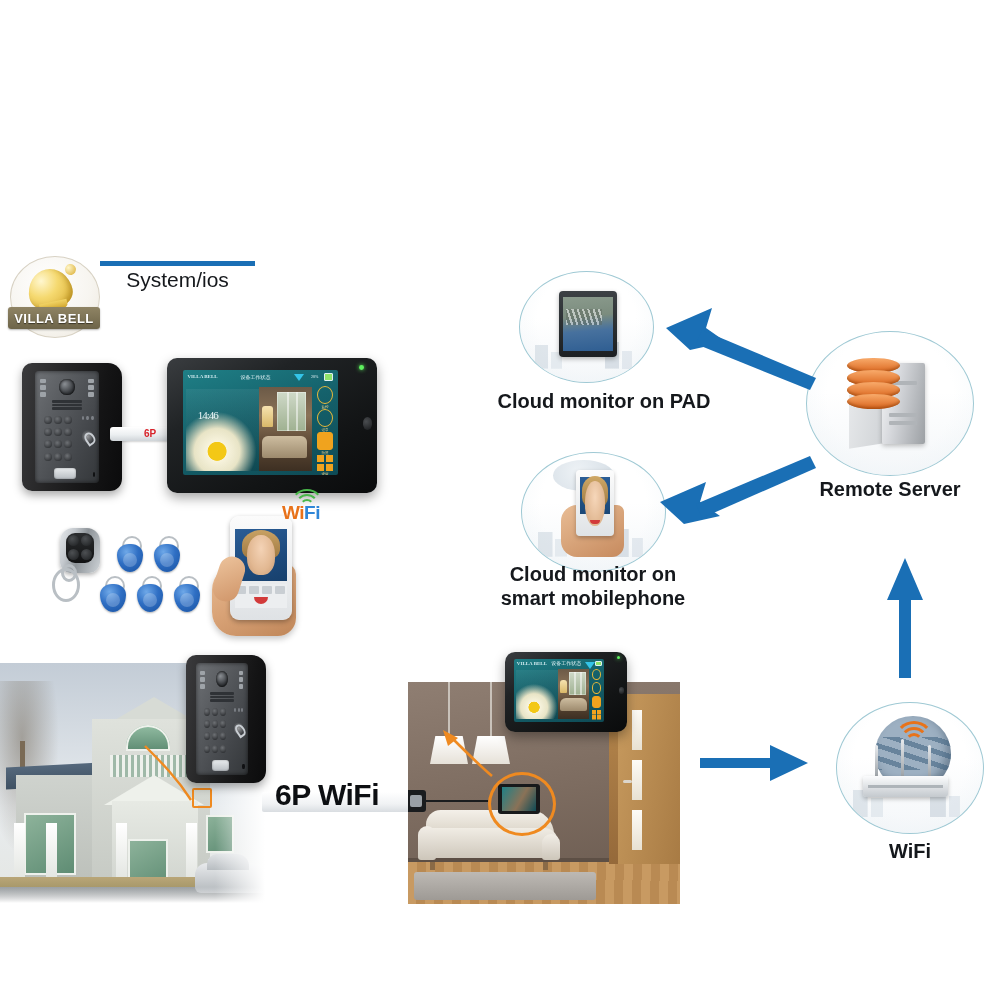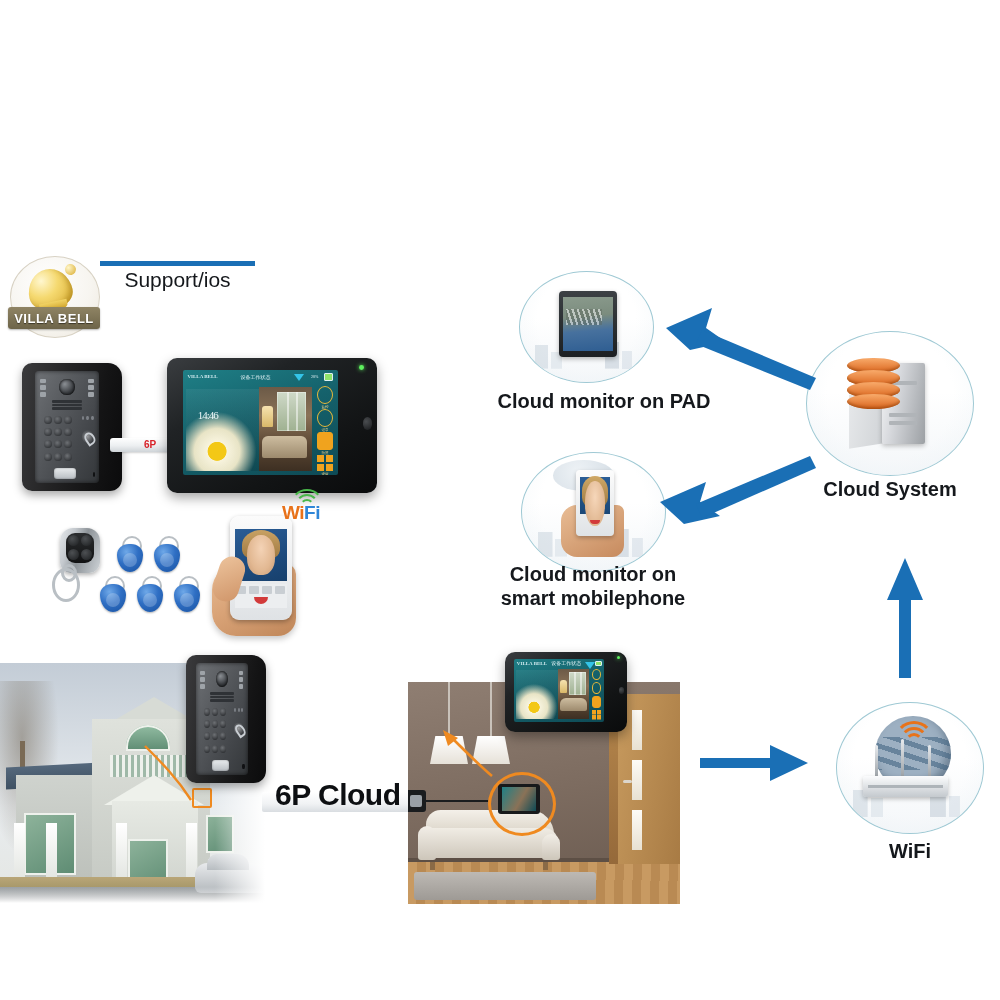--- a/index.html
+++ b/index.html
@@ -129,21 +129,21 @@
   .monitor .side .ic.grid .g{border:0;border-radius:0;background:
       linear-gradient(#f0a31e,#f0a31e) 0 0/45% 45% no-repeat,
       linear-gradient(#f0a31e,#f0a31e) 100% 0/45% 45% no-repeat,
       linear-gradient(#f0a31e,#f0a31e) 0 100%/45% 45% no-repeat,
       linear-gradient(#f0a31e,#f0a31e) 100% 100%/45% 45% no-repeat;}
   .monitor .side .lb{font-size:3.5px;color:#ffd98a;text-align:center;display:block;margin-top:1px;}
   .monitor .led{position:absolute;right:6%;top:5%;width:2.6%;height:4%;border-radius:50%;background:#5ef05e;box-shadow:0 0 4px #5ef05e;}
   .monitor .knob{position:absolute;right:2.2%;top:44%;width:4.5%;height:9%;border-radius:50%;background:radial-gradient(circle at 35% 35%,#4a4d50,#17191b);}
 
   
-  #cable{left:110px;top:438px;width:70px;height:14px;
+  #cable{left:110px;top:427px;width:70px;height:14px;
     background:linear-gradient(#ffffff,#eceff1 55%,#cfd4d8);
     border-radius:3px;box-shadow:0 1px 2px rgba(0,0,0,.18);}
   #cable span{position:absolute;left:34px;top:1px;font-size:10px;font-weight:bold;color:#d8232a;}
 
   
   #remote{left:52px;top:528px;width:52px;height:70px;}
   #remote .cas{position:absolute;left:8px;top:0;width:40px;height:45px;border-radius:13px 13px 11px 11px;
     background:linear-gradient(110deg,#e6e9ec 0%,#c3c8cd 28%,#8d9398 52%,#cfd4d8 100%);
     box-shadow:0 2px 4px rgba(0,0,0,.3);}
   #remote .pad{position:absolute;left:6px;top:5px;width:28px;height:30px;border-radius:9px;background:linear-gradient(#2b2d2f,#111213);}
@@ -340,21 +340,21 @@
       <div class="bell"></div>
       <div class="knob"></div>
     </div>
     <div class="banner">
       <span>VILLA BELL</span>
     </div>
   </div>
 
   <div class="abs" id="support">
     <div class="bar"></div>
-    <div class="l2">Support/ios</div>
+    <div class="l2">System/ios</div>
   </div>
 
   <div class="station" id="station-top" style="left:22px;top:363px;width:100px;height:128px;">
     <div class="shell"></div>
     <div class="face">
       <div class="lens"></div>
       <div class="irl">
           <i></i>
           <i></i>
           <i></i>
@@ -573,21 +573,21 @@
           <i></i>
           <i></i>
         </div>
       <div class="rfid"></div>
       <div class="callbtn"></div>
       <div class="mic"></div>
     </div>
   </div>
 
   <div class="abs" id="cablestrip"></div>
-  <div class="abs" id="cabletext">6P Cloud</div>
+  <div class="abs" id="cabletext">6P WiFi</div>
 
   <div class="abs" id="room">
     <div class="wall"></div>
     <div class="floor"></div>
     <div class="base"></div>
     <div class="rug"></div>
     <div class="lamp a"></div>
     <div class="lamp b"></div>
     <div class="shade a"></div>
     <div class="shade b"></div>
@@ -696,21 +696,21 @@
           <i></i>
         </div>
       <div class="db">
           <i></i>
           <i></i>
           <i></i>
           <i></i>
         </div>
     </div>
   </div>
-  <div class="abs" style="left:790px;top:478px;width:200px;text-align:center;font-size:20px;font-weight:bold;color:#15181c;">Cloud System</div>
+  <div class="abs" style="left:790px;top:478px;width:200px;text-align:center;font-size:20px;font-weight:bold;color:#15181c;">Remote Server</div>
 
   <div class="node" id="node-wifi">
     <div class="ring">
       <div class="bg"></div>
       <div class="city"></div>
       <div class="globe"></div>
       <div class="waves">
           <i></i>
           <i></i>
           <i></i>

